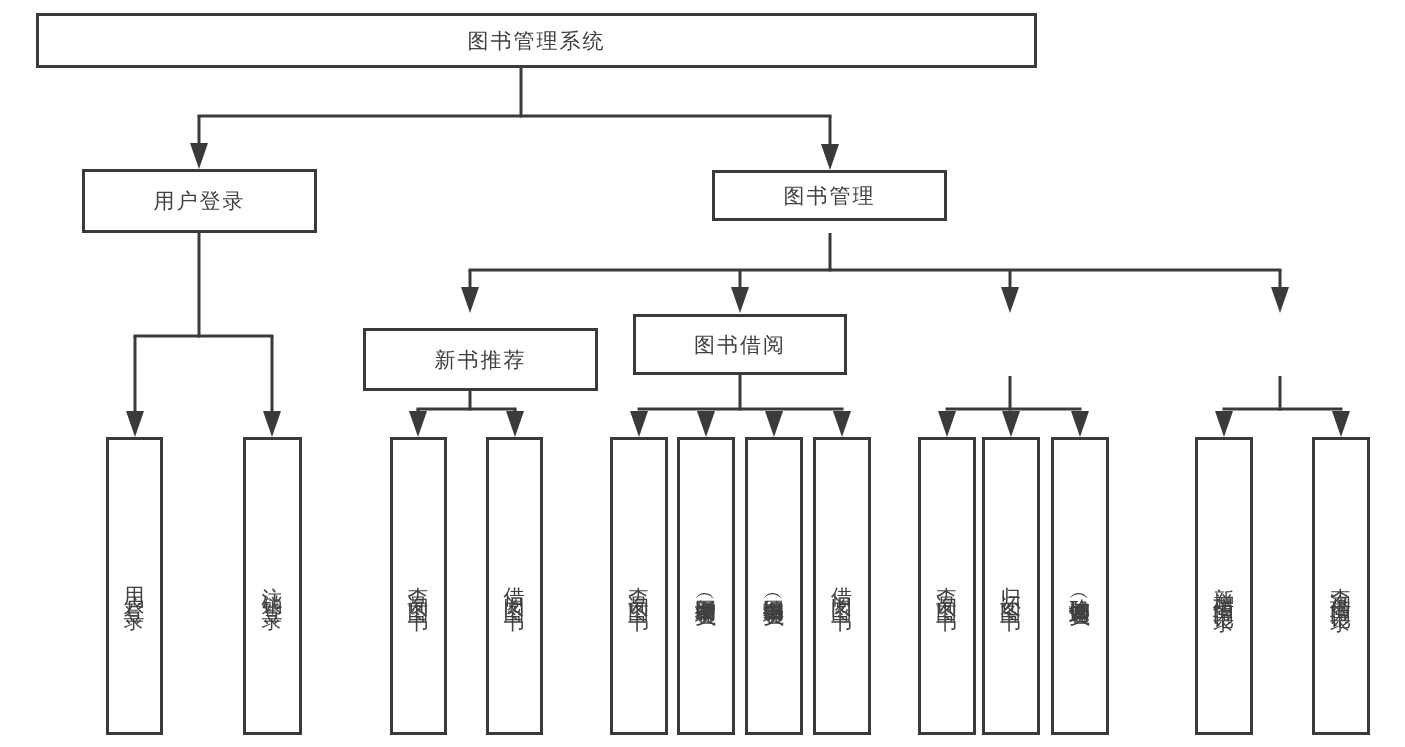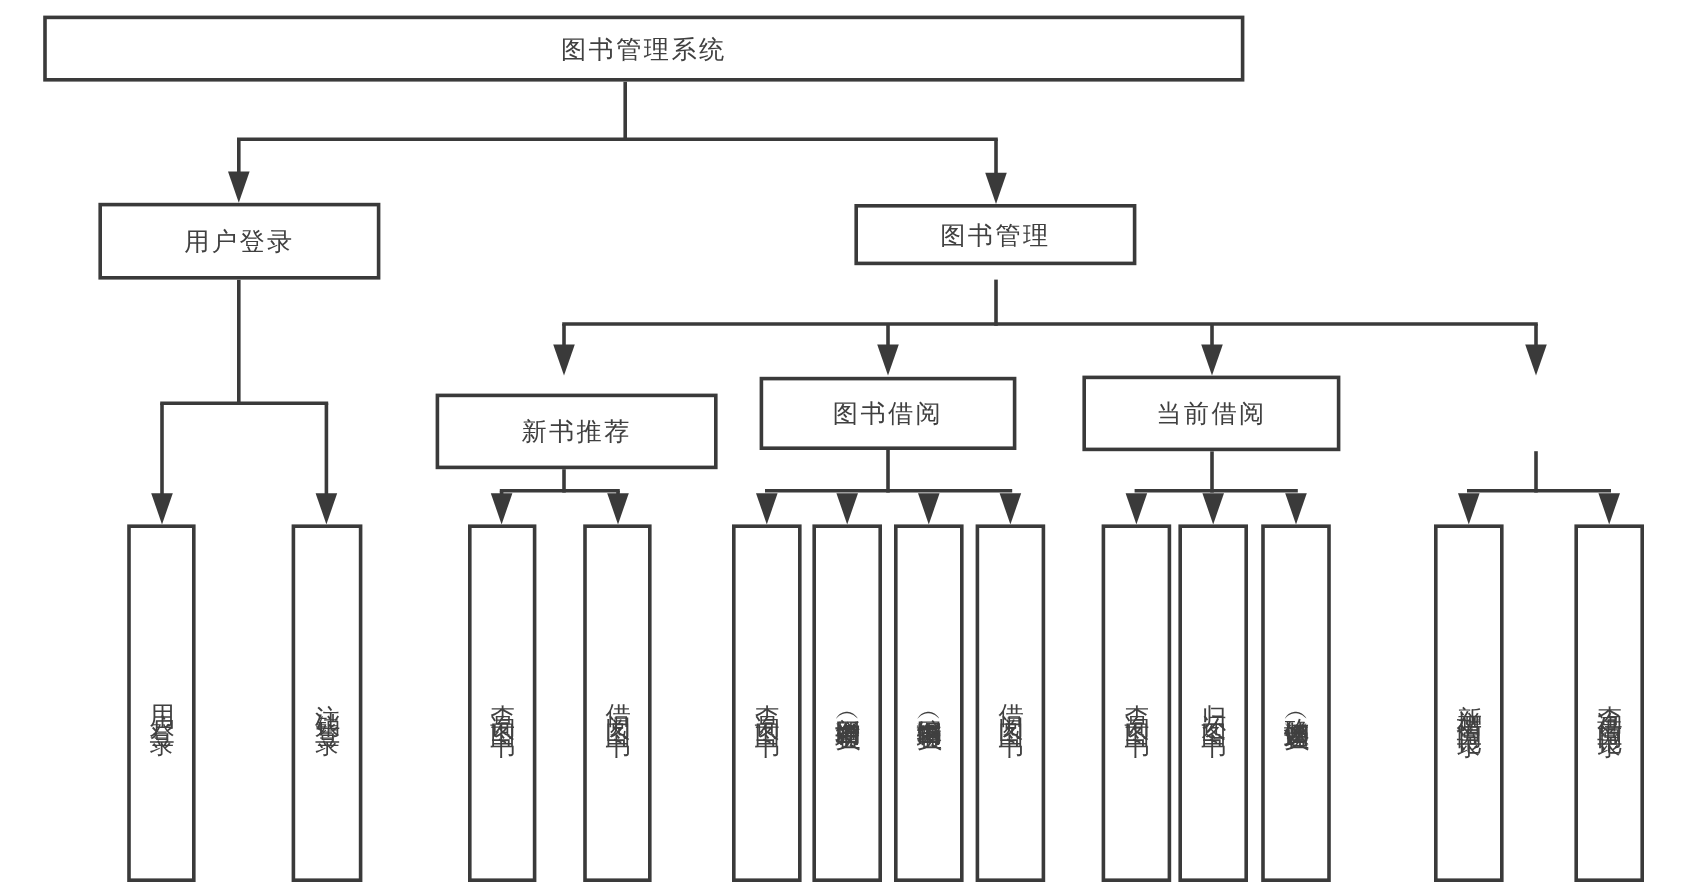--- a/index.html
+++ b/index.html
@@ -118,21 +118,20 @@
     </g>
   </svg>
 
   <div class="node" style="left:36px;top:13px;width:1001px;height:55px">图书管理系统</div>
 
   <div class="node" style="left:82px;top:169px;width:235px;height:64px">用户登录</div>
   <div class="node" style="left:712px;top:170px;width:235px;height:51px">图书管理</div>
 
   <div class="node" style="left:363px;top:328px;width:235px;height:63px">新书推荐</div>
   <div class="node" style="left:633px;top:314px;width:214px;height:61px">图书借阅</div>
-  <div class="node" style="left:902px;top:313px;width:215px;height:63px">当前借阅</div>
 
   <div class="node leaf sp-lg" style="left:106px;top:437px;width:57px;height:298px">用户登录</div>
   <div class="node leaf sp-lg" style="left:243px;top:437px;width:59px;height:298px">注销登录</div>
 
   <div class="node leaf sp-lg" style="left:390px;top:437px;width:57px;height:298px">查询图书</div>
   <div class="node leaf sp-lg" style="left:486px;top:437px;width:57px;height:298px">借阅图书</div>
 
   <div class="node leaf sp-lg" style="left:610px;top:437px;width:58px;height:298px">查询图书</div>
   <div class="node leaf sp-sm" style="left:677px;top:437px;width:58px;height:298px">新增图书（管理员）</div>
   <div class="node leaf sp-sm" style="left:745px;top:437px;width:58px;height:298px">编辑图书（管理员）</div>

